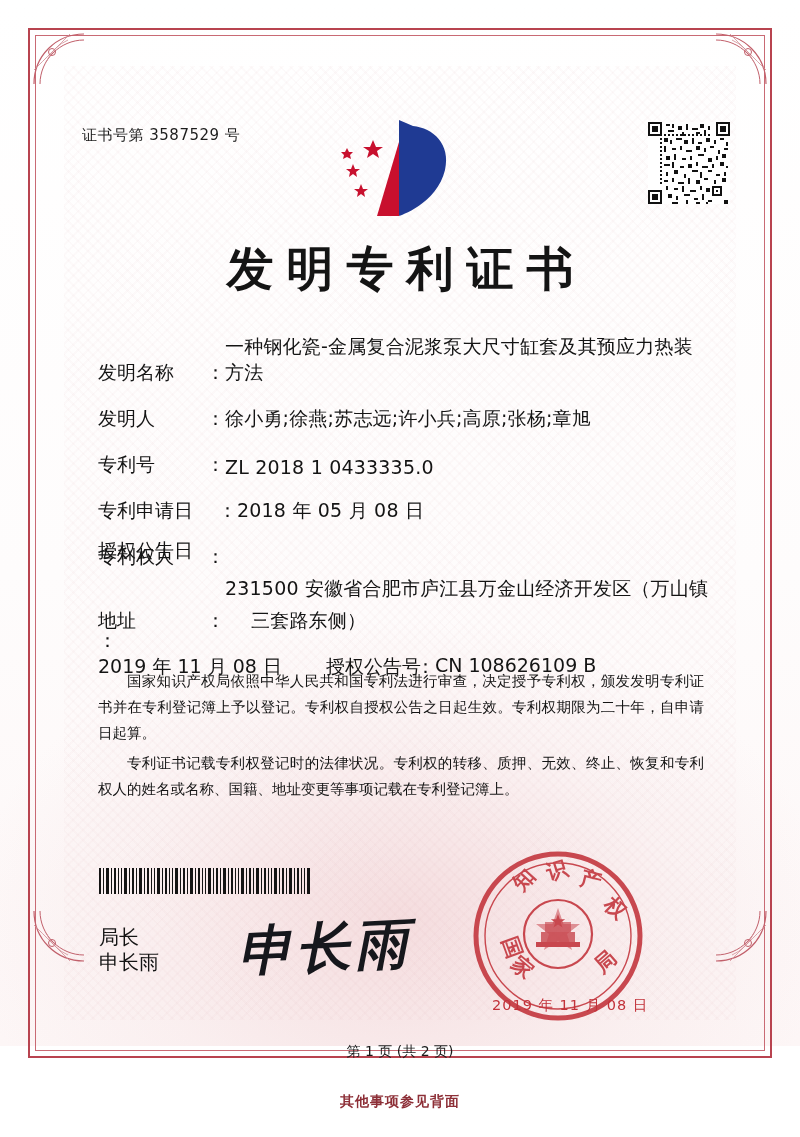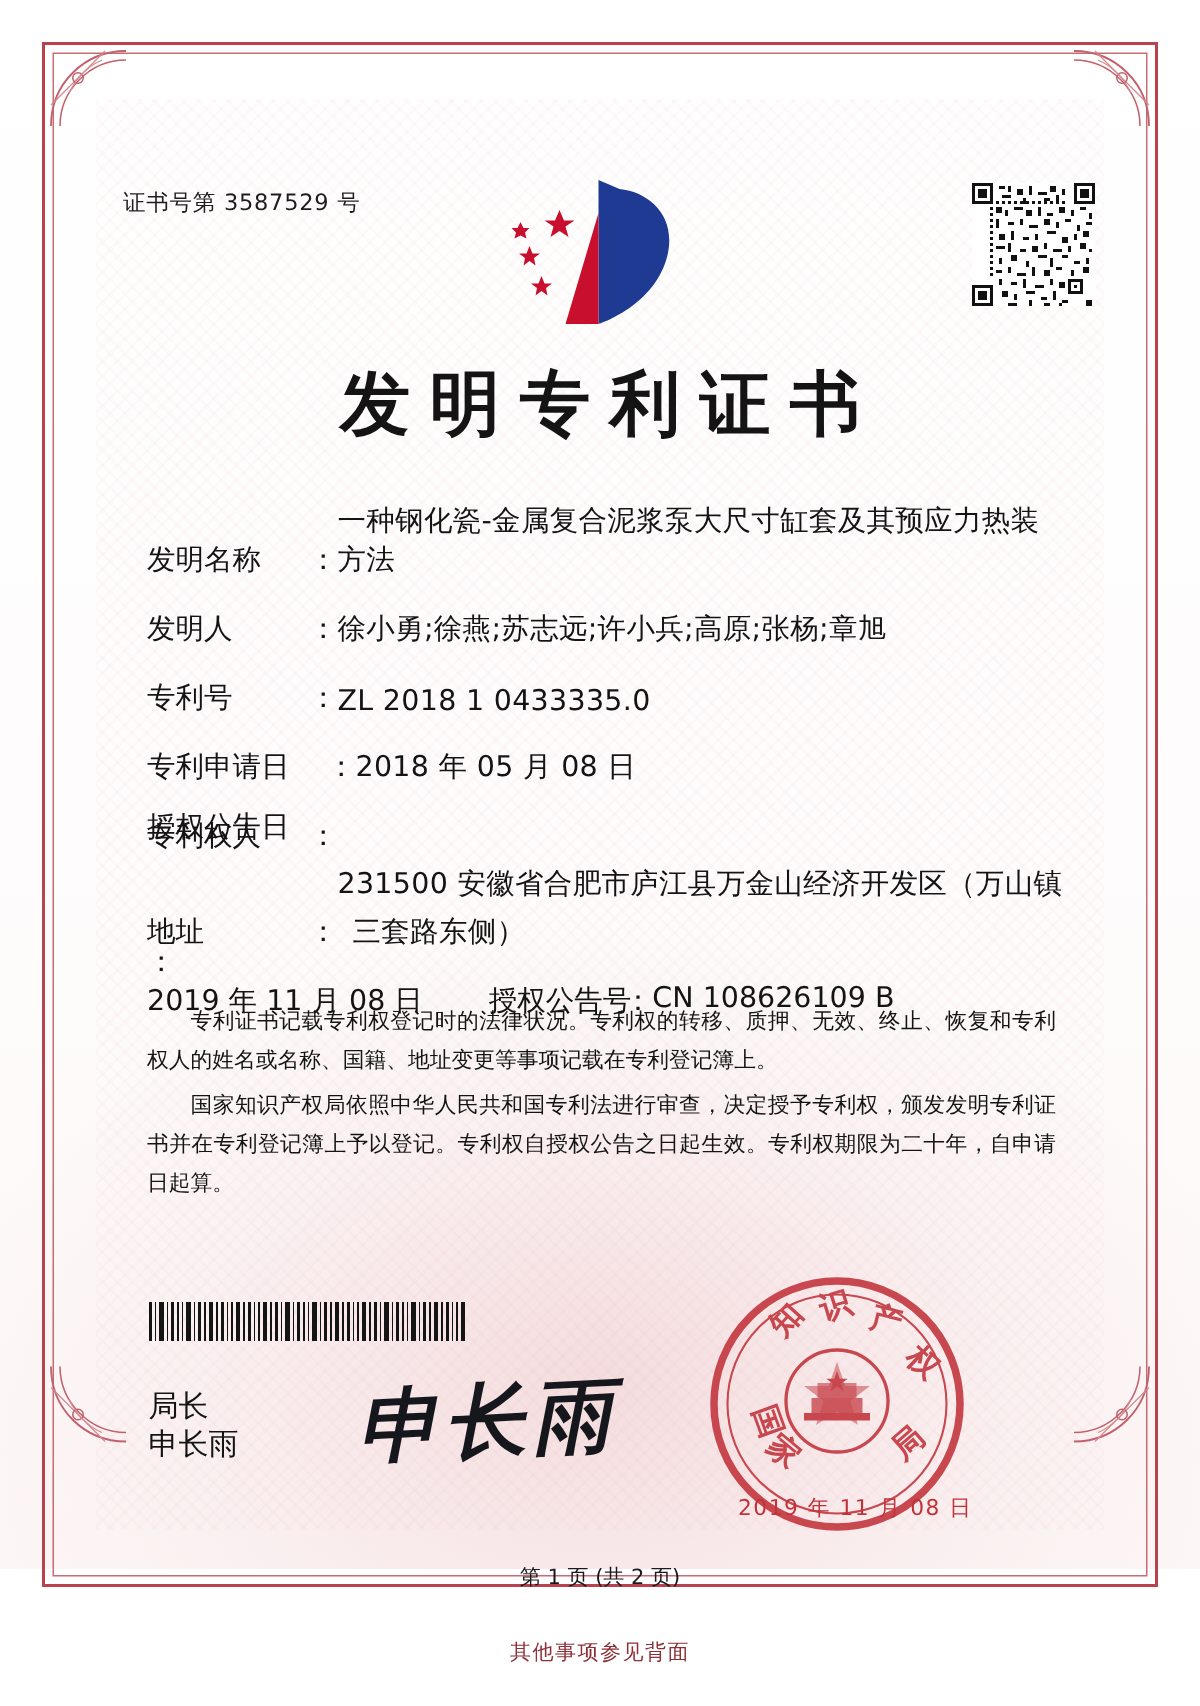--- a/index.html
+++ b/index.html
@@ -127,21 +127,21 @@
     flex: 0 0 108px;
   }
   .row .colon {
     flex: 0 0 12px;
   }
   .row .value {
     flex: 1;
     letter-spacing: 0.2px;
   }
   .row.addr { height: 64px; }
-  .addr .value .l2 { display:block; margin-top: 6px; margin-left: 10px;}
+  .addr .value .l2 { display:block; margin-top: 6px; margin-left: 26px;}
 
   .row.pub {
     height: 46px;
   }
   .pub-left { display: flex; flex-direction: column; }
   .pub-right {
     margin-left: 44px;
     display: flex;
   }
 
@@ -211,20 +211,21 @@
     font-family: "DejaVu Sans", "Liberation Sans", sans-serif;
   }
   .footnote {
     position: absolute;
     left: 0; right: 0; top: 1093px;
     text-align: center;
     font-size: 14px;
     color: #8d2f37;
     font-family: "DejaVu Sans", "Liberation Sans", sans-serif;
     letter-spacing: 1px;
+    font-weight: bold;
   }
 </style>
 </head>
 <body>
 
 <div class="page">
 
   <div class="outer-border"></div>
 
   <div class="corner tl">
@@ -471,22 +472,22 @@
       <span class="pub-right">
         <span class="label" style="width:90px;flex:0 0 90px;">授权公告号</span>
         <span class="colon">：</span>
         <span>CN 108626109 B</span>
       </span>
     </div>
 
   </div>
 
   <div class="paragraphs">
+    <p>国家知识产权局依照中华人民共和国专利法进行审查，决定授予专利权，颁发发明专利证书并在专利登记簿上予以登记。专利权自授权公告之日起生效。专利权期限为二十年，自申请日起算。</p>
     <p>专利证书记载专利权登记时的法律状况。专利权的转移、质押、无效、终止、恢复和专利权人的姓名或名称、国籍、地址变更等事项记载在专利登记簿上。</p>
-    <p>国家知识产权局依照中华人民共和国专利法进行审查，决定授予专利权，颁发发明专利证书并在专利登记簿上予以登记。专利权自授权公告之日起生效。专利权期限为二十年，自申请日起算。</p>
   </div>
 
   <div class="barcode">
     <svg width="212" height="26" viewBox="0 0 212 26" shape-rendering="crispEdges">
       <g fill="#141414">
         <rect x="0" y="0" width="2" height="26"></rect>
           <rect x="4" y="0" width="1" height="26"></rect>
         <rect x="7" y="0" width="3" height="26"></rect>
           <rect x="12" y="0" width="1" height="26"></rect>
         <rect x="15" y="0" width="2" height="26"></rect>

